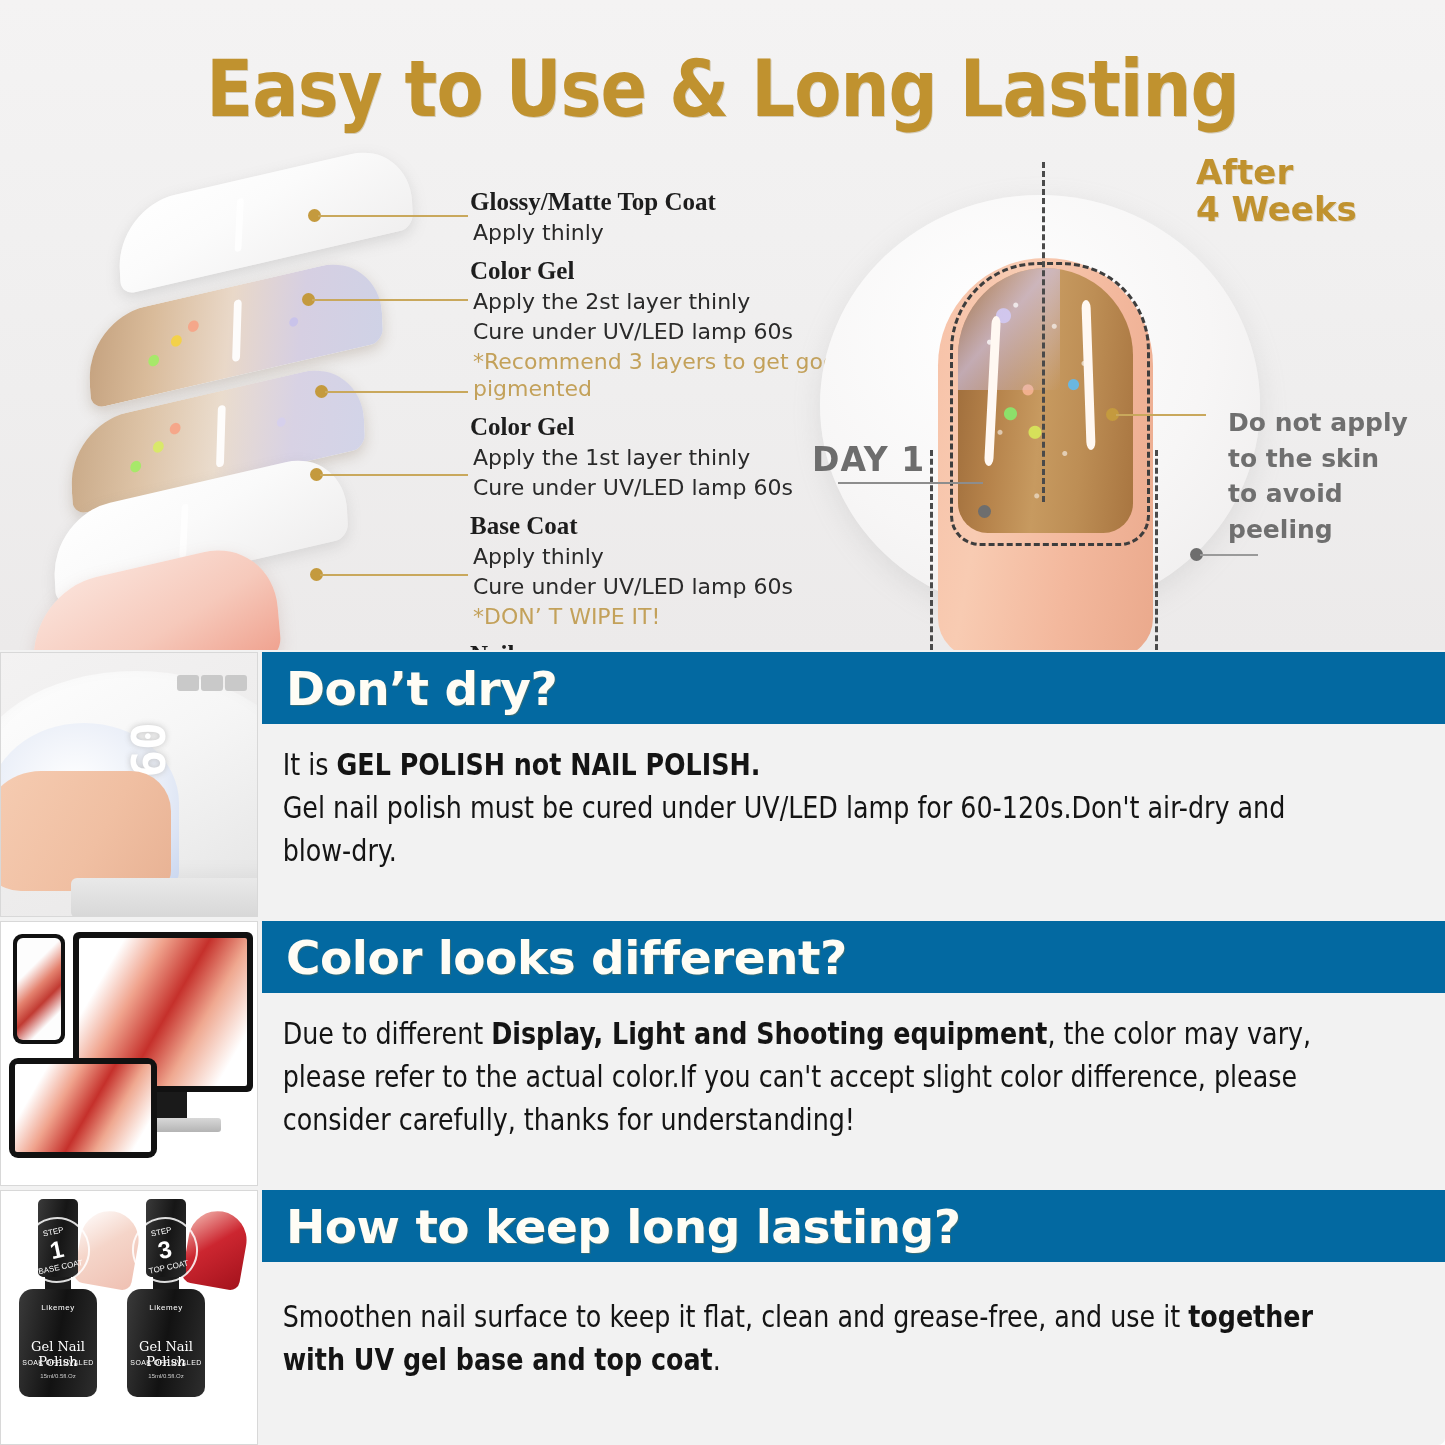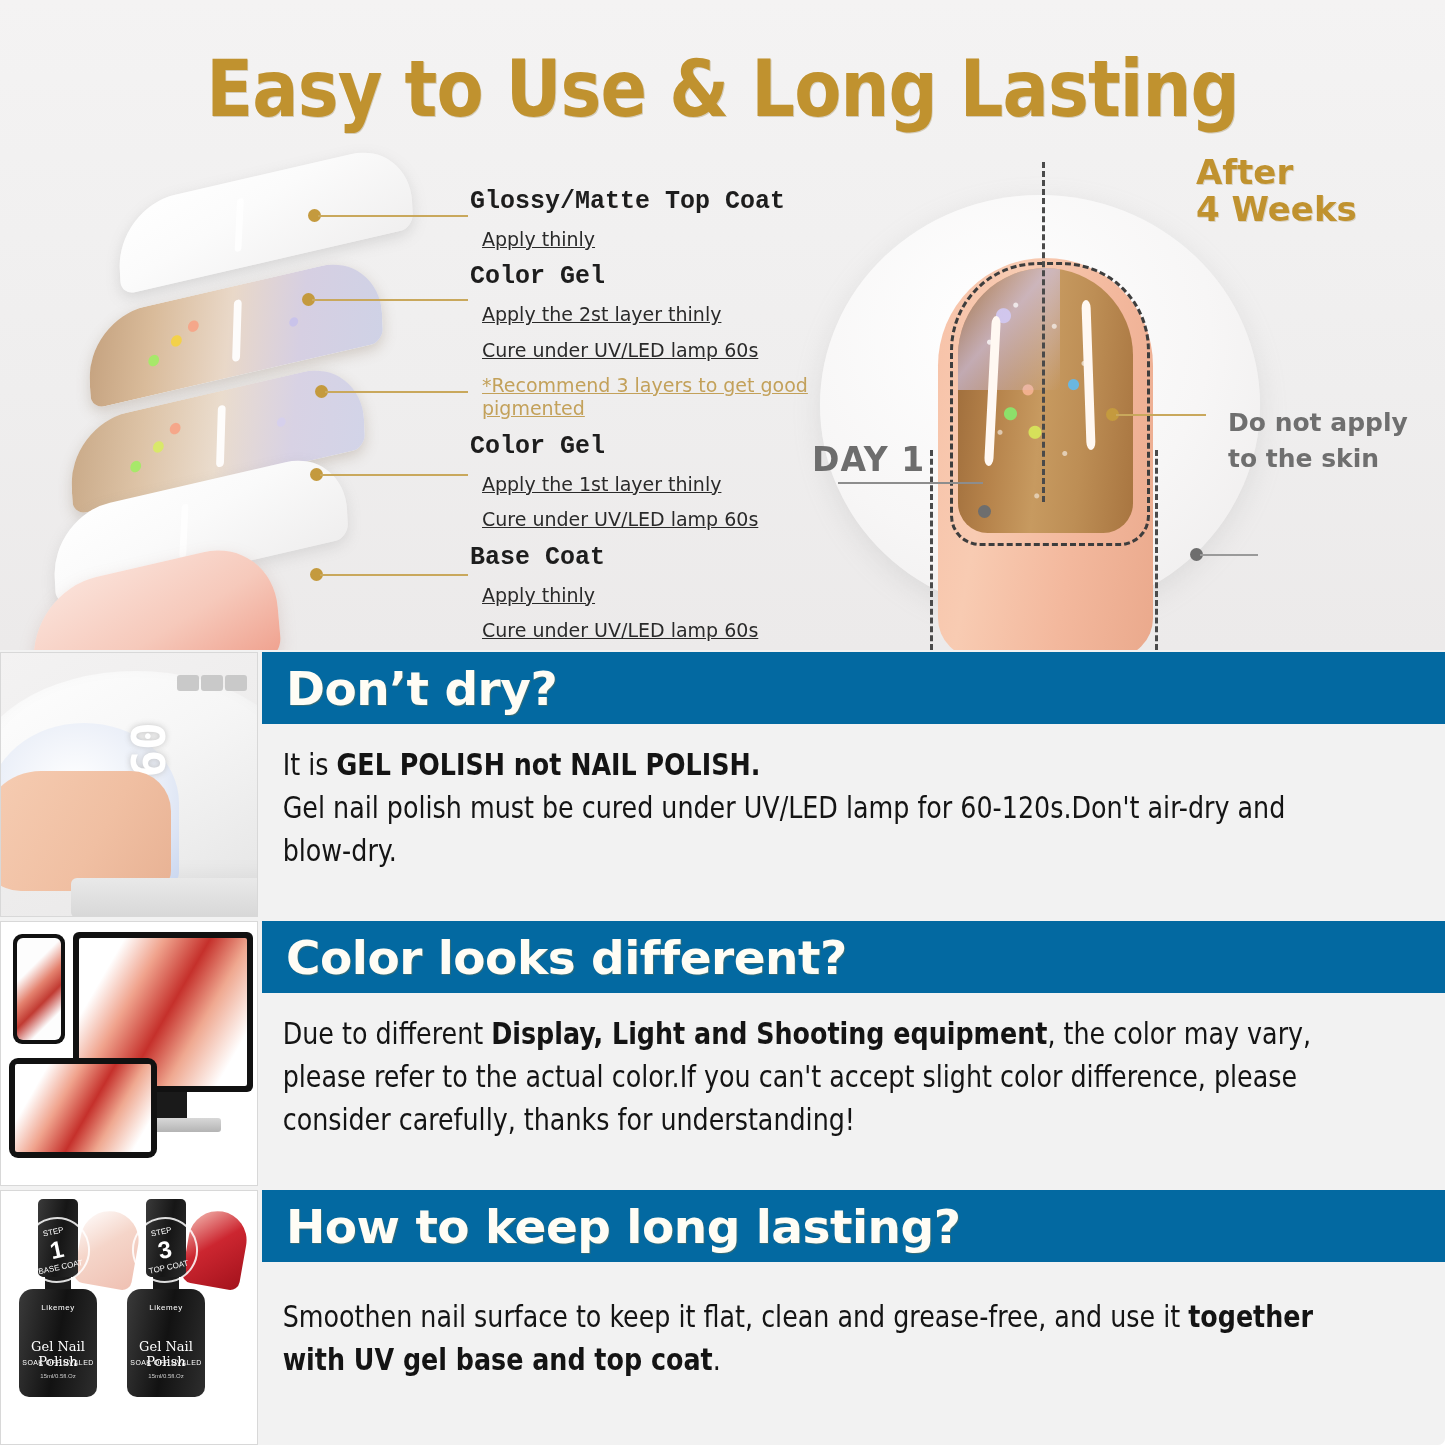--- a/index.html
+++ b/index.html
@@ -64,23 +64,23 @@
 
   
   .dot{position:absolute;width:13px;height:13px;border-radius:50%;background:#c49a3e;}
   .dot.gray{background:#6e6e6e;}
   .lline{position:absolute;height:1.5px;background:#c9a85c;}
 
   
   .labels{position:absolute;left:470px;top:188px;width:400px;}
   .lbl{margin-bottom:11px;}
   .lbl h3{margin:0 0 2px 0;font-size:25px;font-weight:bold;color:#1d1d1d;
-          font-family:Liberation Mono, monospace;line-height:1.12;}
-  .lbl p{margin:12px;font-size:19px;color:#2a2a2a;line-height:1.23;
-         font-family:"DejaVu Sans", sans-serif;text-decoration:underline;}
+          font-family:Liberation Serif, serif;line-height:1.12;}
+  .lbl p{margin:3px;font-size:22px;color:#2a2a2a;line-height:1.23;
+         font-family:"DejaVu Sans", sans-serif;}
   .lbl p.note{color:#c3a15a;}
 
   
   .compare{position:absolute;left:810px;top:150px;width:480px;height:500px;}
   .blob{position:absolute;left:10px;top:45px;width:440px;height:420px;border-radius:50%;
         background:radial-gradient(circle at 40% 32%,#ffffff 0%,#f7f6f6 55%,#eceaea 100%);
         box-shadow:0 8px 26px rgba(170,170,170,.25);}
   .finger{position:absolute;left:128px;top:108px;width:215px;height:400px;
         border-radius:108px 108px 40px 40px;
         background:linear-gradient(100deg,#f7c2a8 0%,#f8cbb2 30%,#f3b89d 65%,#eaa98c 100%);}
@@ -291,20 +291,21 @@
       <div>After</div>
       <div>4 Weeks</div>
     </div>
 
     <div class="day-lbl">DAY 1</div>
     <div style="position:absolute;left:838px;top:482px;width:145px;height:1.5px;background:#8d8d8d;"></div>
 
     <div class="skin-lbl">
       <div>Do not apply</div>
       <div>to the skin</div>
+      <div>to avoid peeling</div>
     </div>
 
   </div>
 
   <div class="qa" style="top:652px;height:265px;">
     <div class="thumb">
       <div class="lamp">
         <div class="lamp-body"></div>
         <div class="lamp-cav"></div>
         <div class="lamp-num">60</div>

